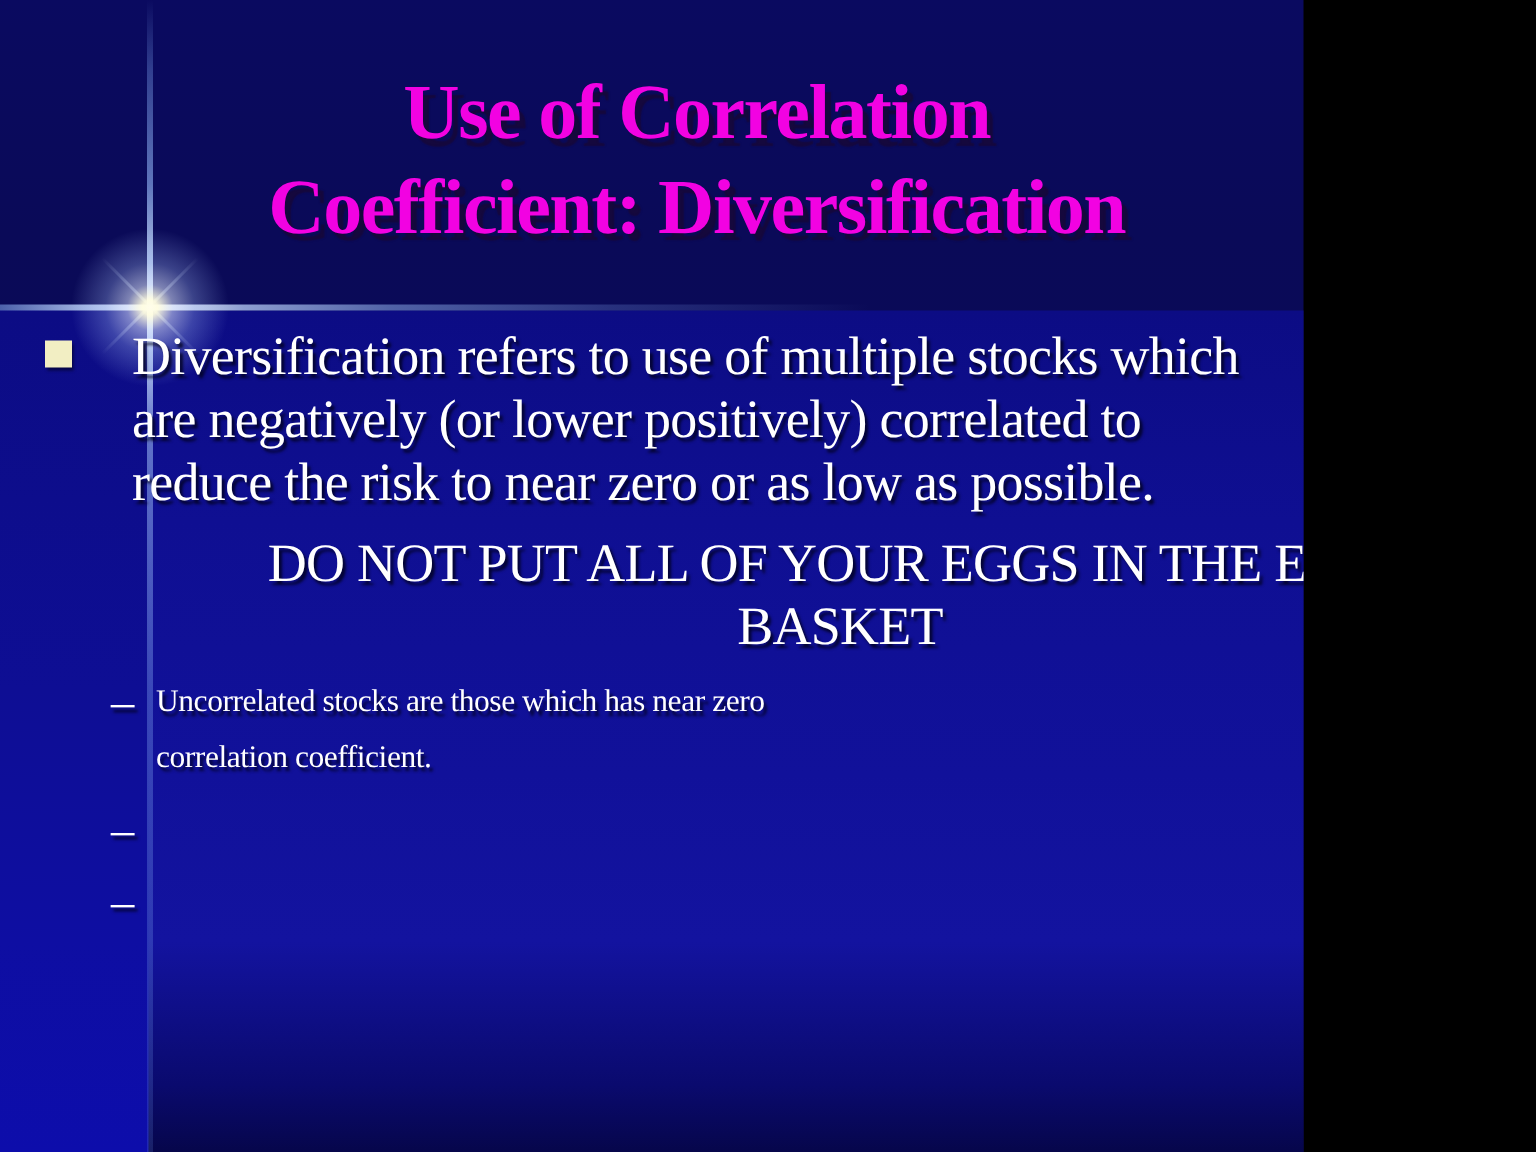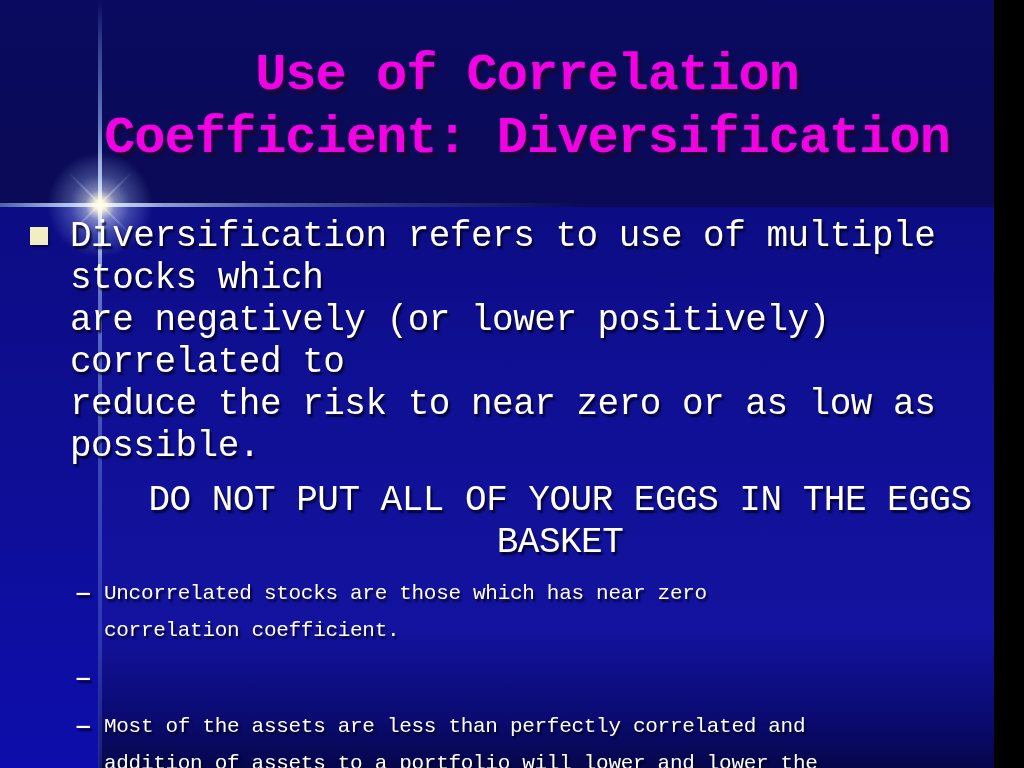--- a/index.html
+++ b/index.html
@@ -1,20 +1,20 @@
 <!DOCTYPE html>
 <html><head>
 <meta charset="utf-8">
 <style>
   html,body{margin:0;padding:0;background:#000;}
   .slide{
     position:relative;
-    width:994px;height:768px;
+    width:869px;height:768px;
     overflow:hidden;
-    font-family:Liberation Mono, monospace;
+    font-family:Liberation Serif, serif;
     background:linear-gradient(180deg,#0a0a60 0%,#0a0a58 20%,#0a0a52 100%);
   }
   
   .band-body{
     position:absolute;left:0;top:207px;width:1024px;height:561px;
     background:linear-gradient(180deg,#0c0c84 0%,#0f0f92 25%,#11119a 55%,#13139f 75%,#0a0a6e 92%,#06064b 100%);
   }
   
   .left-strip{
     position:absolute;left:0;top:207px;width:99px;height:561px;
@@ -72,21 +72,21 @@
   }
 
   .body-area{
     position:absolute;left:24px;top:216px;right:10px;
     color:#ffffff;
   }
   .body-area .txt{
     text-shadow:2px 3px 2px rgba(0,0,25,0.8);
     white-space:pre-line;
   }
-  .bullet-row{display:flex;align-items:flex-start;}
+  .bullet-row{display:flex;align-items:flex-start;gap:18px;}
   .bullet-square{
     flex:0 0 auto;
     width:18px;height:18px;margin:11px 22px 0 6px;
     background:#f2eec3;
     box-shadow:1px 2px 2px rgba(0,0,25,0.6);
   }
   .lvl1{font-size:36px;line-height:42px;letter-spacing:-0.5px;}
   .center-block{
     margin:12px 0 0 86px;width:900px;
     text-align:center;
@@ -133,19 +133,16 @@
       <div class="txt sub-txt">Uncorrelated stocks are those which has near zero
 correlation coefficient.</div>
     </div>
 
     <div class="sub-row">
       <span class="dash">–</span>
     </div>
 
     <div class="sub-row">
       <span class="dash">–</span>
-      <div class="txt sub-txt">Most of the assets are less than perfectly correlated and
-addition of assets to a portfolio will lower and lower the
-risk.</div>
     </div>
 
   </div>
 </div>
 
 </body></html>

